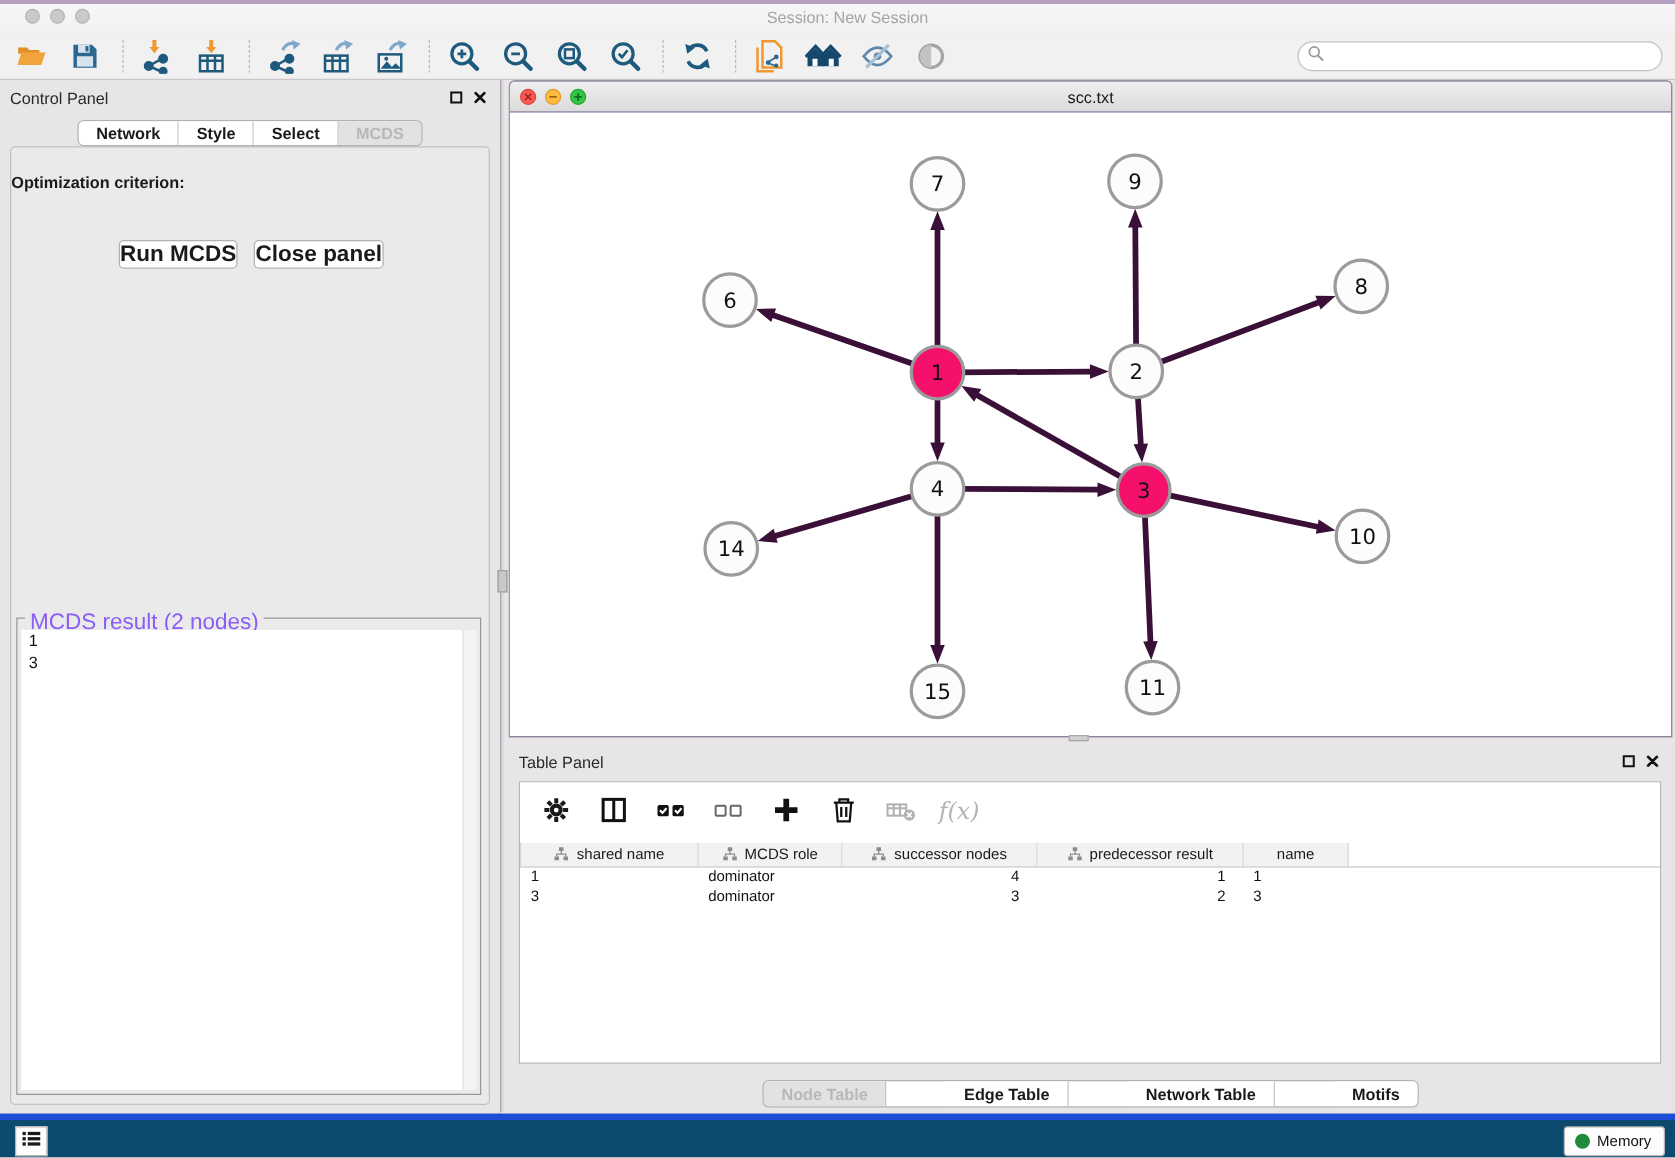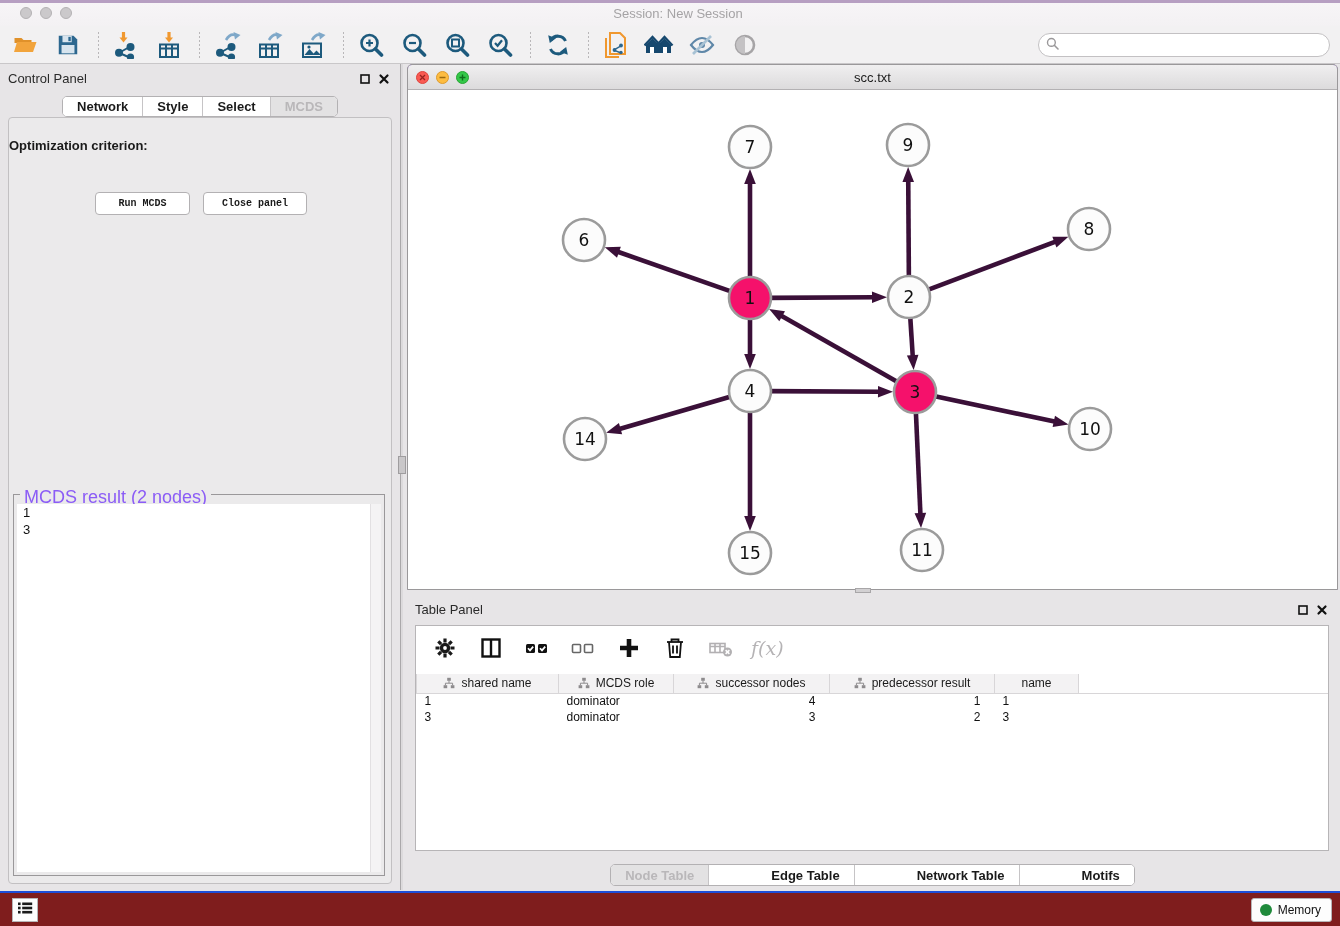--- a/index.html
+++ b/index.html
@@ -41,21 +41,21 @@
     border:1px solid #c2c0c2; border-radius:4px; }
   .opt-label { position:absolute; top:20px; left:0; right:0; font-size:13px; font-weight:600; color:#1a1a1a; }
   .dropdown { position:absolute; top:42px; left:36px; width:308px; height:22px; background:#fff;
     border:1px solid #b3b1b3; border-radius:4px; font-size:13px; color:#111; display:flex; align-items:center;
     padding-left:10px; }
   .dd-stepper { position:absolute; right:5px; top:2px; width:13px; height:16px; display:flex; flex-direction:column;
     align-items:center; justify-content:center; gap:2px; }
   .dd-stepper .up { width:0; height:0; border-left:4px solid transparent; border-right:4px solid transparent; border-bottom:5px solid #555; }
   .dd-stepper .down { width:0; height:0; border-left:4px solid transparent; border-right:4px solid transparent; border-top:5px solid #555; }
   .cp-btn { position:absolute; top:74px; height:23px; background:#fff; border:1px solid #b3b1b3; border-radius:4px;
-    font-size:10px; font-weight:600; color:#1a1a1a; font-family:Liberation Mono, monospace; cursor:default; }
+    font-size:18px; font-weight:600; color:#1a1a1a; font-family:Liberation Sans, sans-serif; cursor:default; }
   .btn-run { left:86px; width:95px; }
   .btn-close { left:194px; width:104px; }
   .result-group { position:absolute; left:4px; width:372px; top:376px; height:382px; border:1px solid #9a989a; }
   .result-title { position:absolute; top:-8px; left:6px; background:#ebeaeb; padding:0 4px; font-size:18px; color:#8b5cf6; }
   .result-area { position:absolute; inset:3px; top:9px; background:#fff; }
   .result-area .line { font-size:13px; color:#111; padding-left:6px; line-height:17px; }
   .result-scroll { position:absolute; right:0; top:0; bottom:0; width:11px; background:#f4f3f4; border-left:1px solid #e2e0e2; }
 
   
   .vsplit { position:absolute; left:400px; top:64px; width:3px; height:826px; background:#dcdadc; border-left:1px solid #aaa8aa; }
@@ -87,21 +87,21 @@
   table.grid th .hicon { display:inline-block; vertical-align:-2px; margin-right:6px; }
   table.grid td { height:16px; font-size:12px; color:#111; padding:0 8px; white-space:nowrap; overflow:hidden; border:none; }
   table.grid td.r { text-align:right; padding-right:14px; }
   table.grid th.filler, table.grid td.filler { background:#fff; border-right:none; }
   table.grid th.filler { border-left:1px solid #d8d6d8; background:#fff; }
   .tp-tabs { position:absolute; left:0; right:0; top:269px; display:flex; justify-content:center; }
   .tp-tabs .seg { height:22px;gap:48px; }
   .tp-tabs .tab { font-size:13px; font-weight:600; padding:3px 14px 0 14px; }
 
   
-  .statusbar { position:absolute; left:0; top:891px; width:1340px; height:35px; background:#7f1d1d; border-top:2px solid #1d4ed8; }
+  .statusbar { position:absolute; left:0; top:891px; width:1340px; height:35px; background:#0c4a6e; border-top:5px solid #1d4ed8; }
   .sb-left { position:absolute; left:12px; top:5px; width:26px; height:24px; background:#fdfdfd; border:1px solid #b7b5b7;
     display:flex; align-items:center; justify-content:center; }
   .sb-mem { position:absolute; right:8px; top:5px; height:24px; padding:0 10px 0 8px; background:#fdfdfd; border:1px solid #b7b5b7;
     border-radius:3px; display:flex; align-items:center; gap:6px; font-size:12px; color:#111; }
   .sb-mem .dot { width:12px; height:12px; border-radius:50%; background:#1f8a3b; }
 </style>
 </head>
 <body>
 
 <div id="app">

